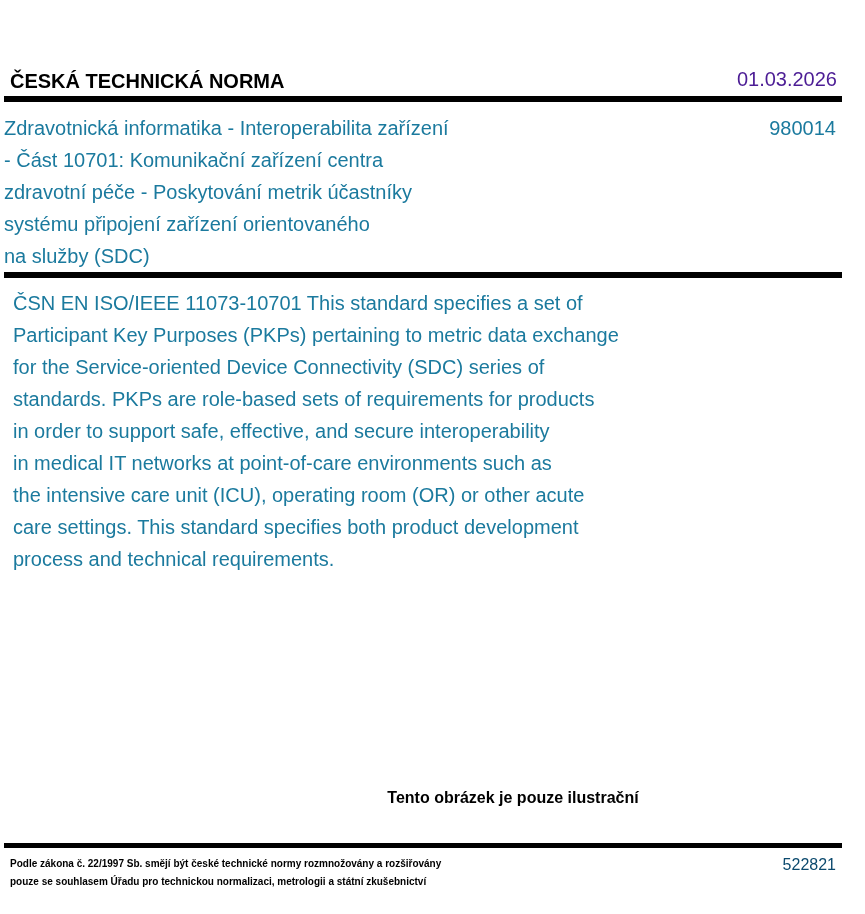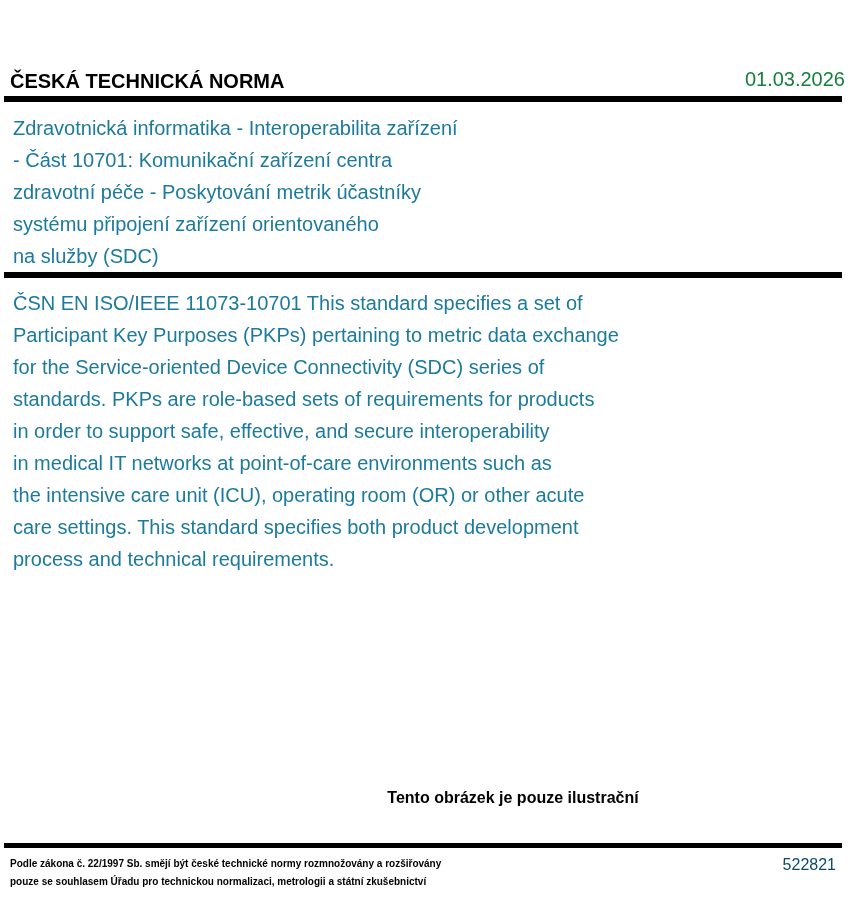--- a/index.html
+++ b/index.html
@@ -21,38 +21,38 @@
   .header-title {
     position: absolute;
     left: 10px;
     top: 70px;
     font-size: 20px;
     font-weight: bold;
     color: #000000;
   }
   .header-date {
     position: absolute;
-    right: 20px;
+    right: 28px;
     top: 68px;
     font-size: 20px;
-    color: #15803d;
+    color: #4c1d95;
   }
   .rule {
     position: absolute;
     left: 4px;
     width: 838px;
     background: #000000;
   }
   .rule-1 { top: 96px;  height: 6px; }
   .rule-2 { top: 272px; height: 6px; }
   .rule-3 { top: 843px; height: 5px; }
 
   .std-title {
     position: absolute;
-    left: 13px;
+    left: 4px;
     top: 112px;
     width: 520px;
     font-size: 20px;
     line-height: 32px;
     color: #1b7a9e;
   }
   .std-ref {
     position: absolute;
     right: 29px;
     top: 112px;
@@ -109,20 +109,21 @@
 
   <div class="rule rule-1"></div>
 
   <div class="std-title preline">Zdravotnická informatika - Interoperabilita zařízení
 - Část 10701: Komunikační zařízení centra
 zdravotní péče - Poskytování metrik účastníky
 systému připojení zařízení orientovaného
 na služby (SDC)</div>
 
   <div class="std-ref">
+    <div>980014</div>
   </div>
 
   <div class="rule rule-2"></div>
 
   <div class="abstract preline">ČSN EN ISO/IEEE 11073-10701 This standard specifies a set of
 Participant Key Purposes (PKPs) pertaining to metric data exchange
 for the Service-oriented Device Connectivity (SDC) series of
 standards. PKPs are role-based sets of requirements for products
 in order to support safe, effective, and secure interoperability
 in medical IT networks at point-of-care environments such as

